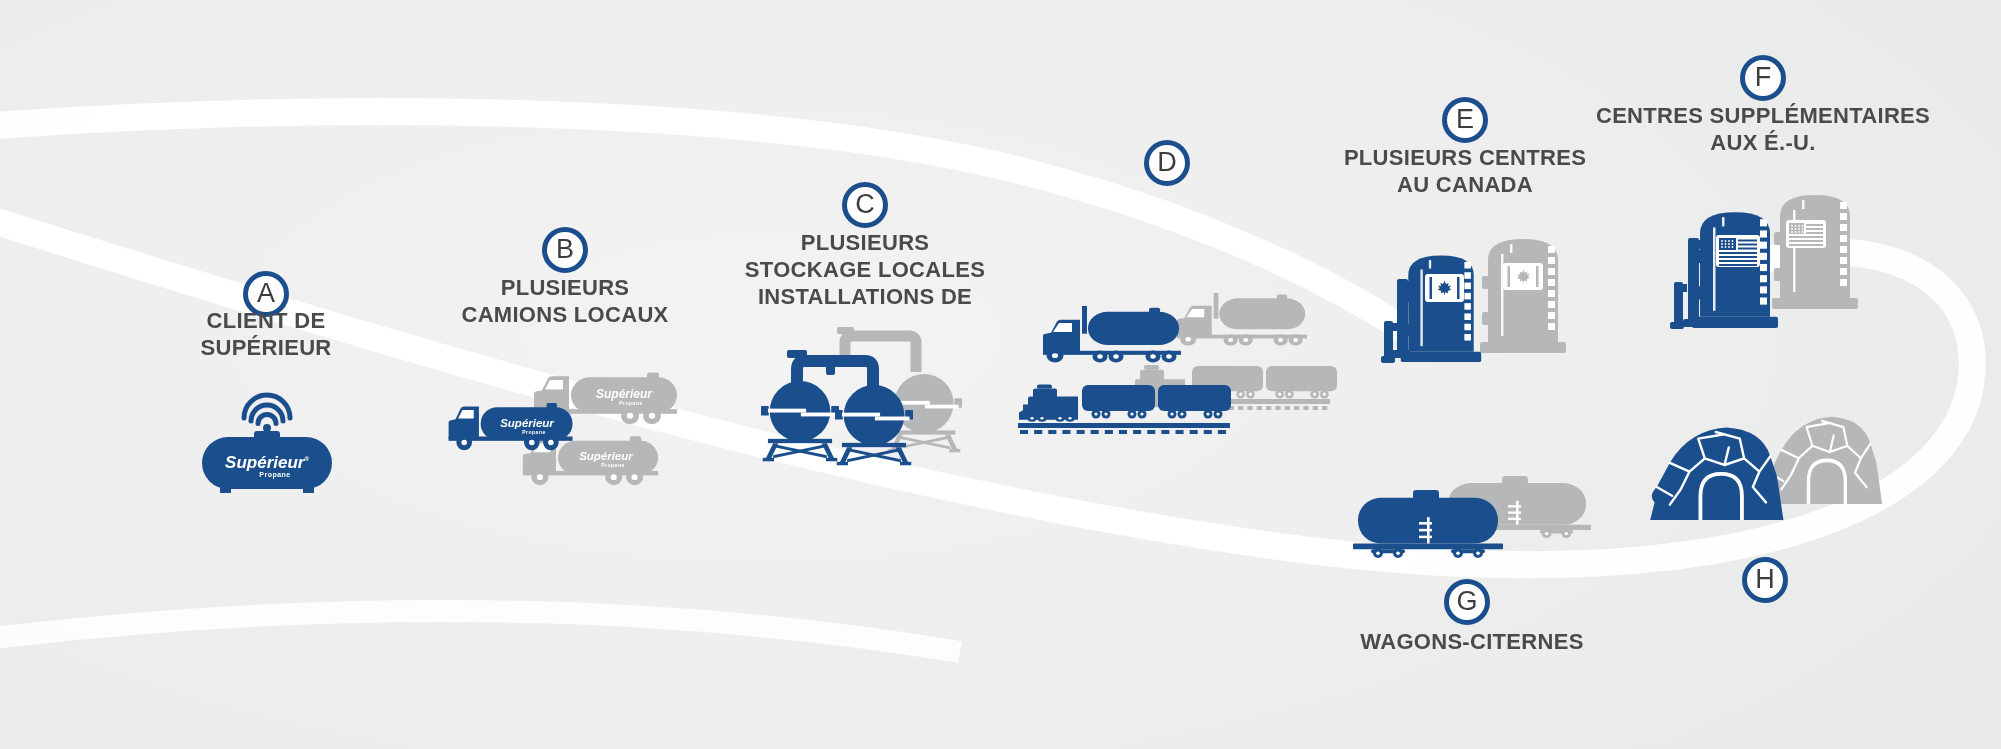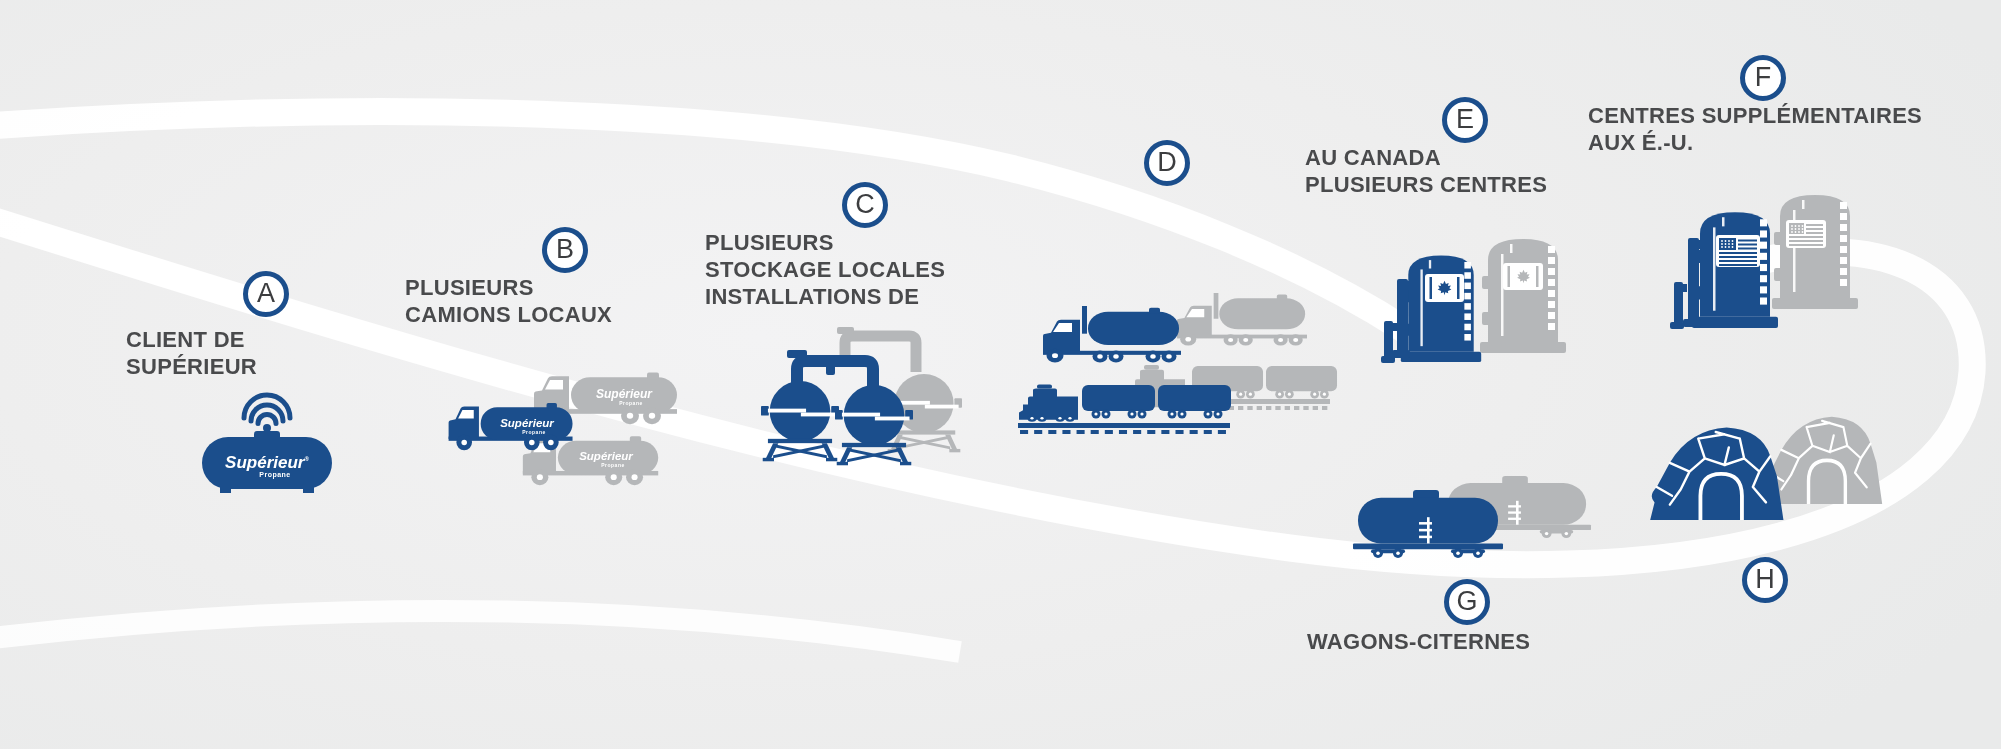--- a/index.html
+++ b/index.html
@@ -8,21 +8,21 @@
     position:relative;width:2001px;height:749px;overflow:hidden;
     background:radial-gradient(ellipse 1400px 600px at 38% 45%, #f3f3f4 0%, #eeeeee 55%, #e9eaea 100%);
     font-family:"Liberation Sans","DejaVu Sans",sans-serif;
   }
   .bg{position:absolute;left:0;top:0;width:2001px;height:749px;}
   .badge{
     position:absolute;width:36px;height:36px;border:5px solid #1b4e8c;border-radius:50%;
     background:#fff;display:flex;align-items:center;justify-content:center;z-index:3;
   }
   .badge-letter{font-size:27px;font-weight:500;color:#3c3d3f;line-height:1;transform:translateY(-1px);}
-  .label{position:absolute;text-align:left;z-index:3;color:#494a4c;font-weight:700;font-size:22px;line-height:27px;letter-spacing:.3px;}
+  .label{position:absolute;text-align:center;z-index:3;color:#494a4c;font-weight:700;font-size:22px;line-height:27px;letter-spacing:.3px;}
   .label span{display:block;white-space:nowrap;}
   .icon{position:absolute;z-index:2;overflow:visible;}
   .logo-name{font-family:"Liberation Sans",sans-serif;font-weight:bold;font-style:italic;fill:#fff;}
   .logo-sub{font-family:"Liberation Sans",sans-serif;font-weight:bold;fill:#fff;letter-spacing:.5px;}
 </style>
 </head>
 <body>
 
 <div class="stage">
 
@@ -148,21 +148,21 @@
         <path d="M2,100 L6,84 Q0,78 8,70 L20,48 Q38,18 72,16 Q104,18 112,42 L118,60 L124,100 Z"></path>
         <path d="M20,48 L38,56 L30,72 M38,56 L52,44 L46,26 M52,44 L70,50 L74,34 M70,50 L88,44 L84,26 M88,44 L102,56 L96,70 M102,56 L112,42 M8,70 L22,78 M30,72 L20,86 M96,70 L108,84 M46,26 L70,22 M84,26 L62,20" stroke="#fff" stroke-width="2.2" fill="none" stroke-linecap="round"></path>
         <path d="M48,100 V78 Q48,58 67,58 Q86,58 86,78 V100" stroke="#fff" stroke-width="3.5" fill="none"></path>
       </symbol>
     </defs>
   </svg>
 
   <div class="badge" style="left:243px;top:271px">
     <span class="badge-letter">A</span>
   </div>
-  <div class="label" style="left:126px;top:326px;width:280px">
+  <div class="label" style="left:126px;top:307px;width:280px">
     <span>CLIENT DE</span>
     <span>SUPÉRIEUR</span>
   </div>
   <svg class="icon" style="left:202px;top:390px" width="130" height="106" viewBox="0 0 130 106">
     <g stroke="#1b4e8c" stroke-width="5" fill="none" stroke-linecap="round">
       <path d="M42,28 A23,23 0 0 1 88,28"></path>
       <path d="M49,31 A16,16 0 0 1 81,31"></path>
       <path d="M56,33.5 A9,9 0 0 1 74,33.5"></path>
     </g>
     <circle cx="65" cy="38" r="4" fill="#1b4e8c"></circle>
@@ -237,22 +237,22 @@
       <use href="#freightcar" x="72" y="92" width="74" height="34" fill="#1b4e8c"></use>
       <use href="#freightcar" x="148" y="92" width="74" height="34" fill="#1b4e8c"></use>
       <use href="#track" x="8" y="130" width="212" height="12" fill="#1b4e8c"></use>
     </g>
   </svg>
 
   <div class="badge" style="left:1442px;top:97px">
     <span class="badge-letter">E</span>
   </div>
   <div class="label" style="left:1305px;top:144px;width:320px">
+    <span>PLUSIEURS CENTRES</span>
     <span>AU CANADA</span>
-    <span>PLUSIEURS CENTRES</span>
   </div>
   <svg class="icon" style="left:1381px;top:233px" width="190" height="135" viewBox="0 0 190 135">
     <g>
       <use href="#vtank" x="96" y="-3" width="92" height="124" fill="#b5b7b9"></use>
       <rect x="122" y="30" width="40" height="27" rx="3" fill="#fff"></rect>
       <rect x="126.5" y="33" width="2.5" height="21" fill="#b5b7b9"></rect>
       <rect x="155" y="33" width="2.5" height="21" fill="#b5b7b9"></rect>
       <use href="#maple" x="135" y="36" width="15" height="15" fill="#b5b7b9"></use>
     </g>
     <g>

